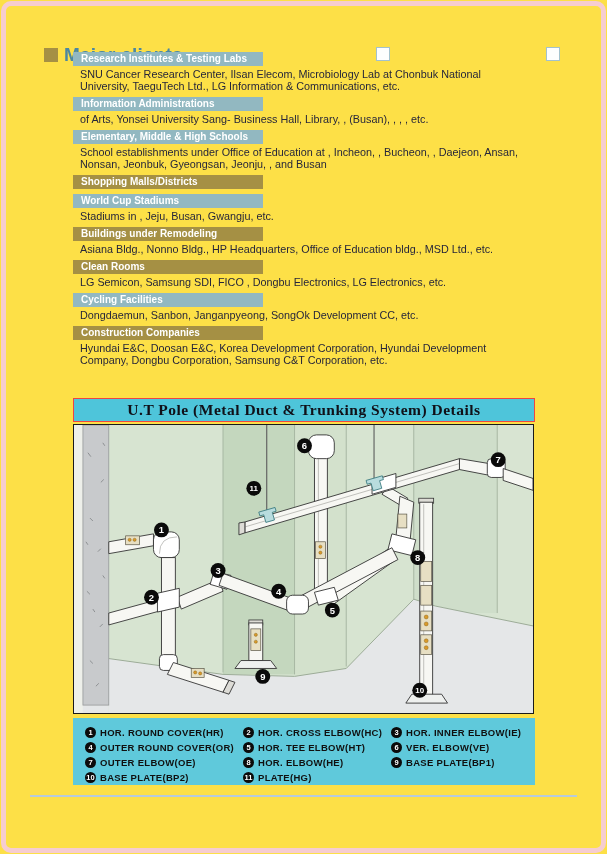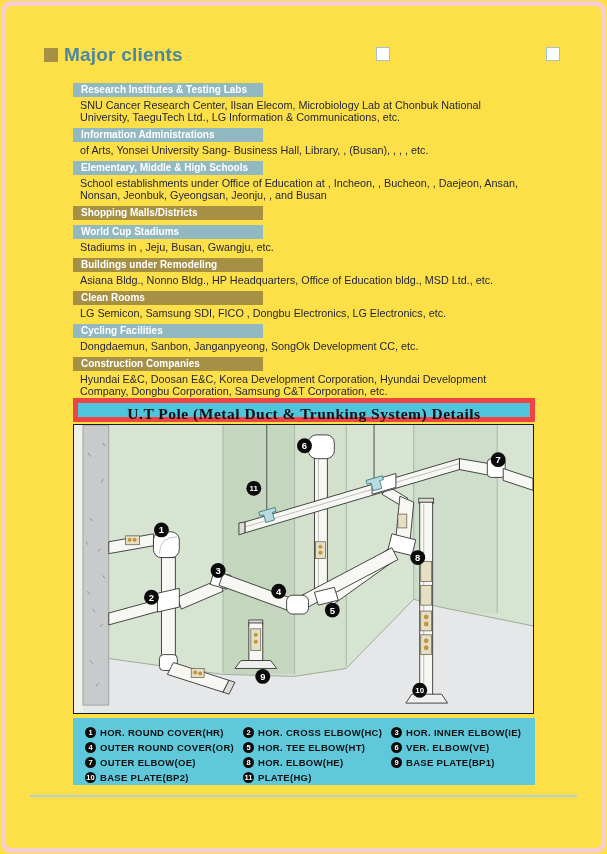--- a/index.html
+++ b/index.html
@@ -7,29 +7,29 @@
         font-family:"Liberation Sans",sans-serif;}
   .frame{position:absolute;left:1px;top:1px;right:1px;bottom:1px;border:5px solid #f6cdd0;
          border-radius:10px;pointer-events:none;}
   
   .hdr{position:absolute;left:44px;top:44px;display:flex;align-items:center;}
   .hdr .sq{width:14px;height:14px;background:#a59044;margin-right:6px;}
   .hdr .t{font-size:19px;font-weight:bold;color:#4b87a2;letter-spacing:0.2px;}
   .ph{position:absolute;top:47px;width:12px;height:12px;border:1px solid #a3c2cd;background:#fdfefe;}
   .ph.p1{left:376px;} .ph.p2{left:546px;}
   
-  .secs{position:absolute;left:73px;top:83px;width:470px;}
+  .secs{position:absolute;left:73px;top:52px;width:470px;}
   .sec{margin-bottom:5px;}
   .ban{width:182px;height:12px;line-height:12px;padding:1px 0 1px 8px;color:#fff;
        font-size:10px;font-weight:bold;margin-bottom:2px;}
   .ban.teal{background:#92b8c1;} .ban.gold{background:#a59044;}
   .txt{margin-left:7px;width:448px;font-size:10.8px;line-height:12px;color:#26263a;}
   
   .dtitle{position:absolute;left:73px;top:398px;width:462px;height:24px;background:#4ec5da;
-          border:5px solid #ef4444;box-sizing:border-box;text-align:center;line-height:22px;
+          border:1px solid #ef4444;box-sizing:border-box;text-align:center;line-height:22px;
           font-family:"Liberation Serif",serif;font-weight:bold;font-size:15.5px;color:#101018;
           letter-spacing:0.5px;}
   
   .dbox{position:absolute;left:73px;top:424px;width:459px;height:288px;border:1.5px solid #1a1a1a;
         background:#d7e4d1;}
   .dbox svg{display:block;}
   
   .leg{position:absolute;left:73px;top:718px;width:462px;height:67px;background:#5fc9db;}
   .li{position:absolute;display:flex;align-items:center;height:12px;}
   .ln{display:inline-block;width:11px;height:11px;border-radius:50%;background:#0b0b0b;color:#fff;

